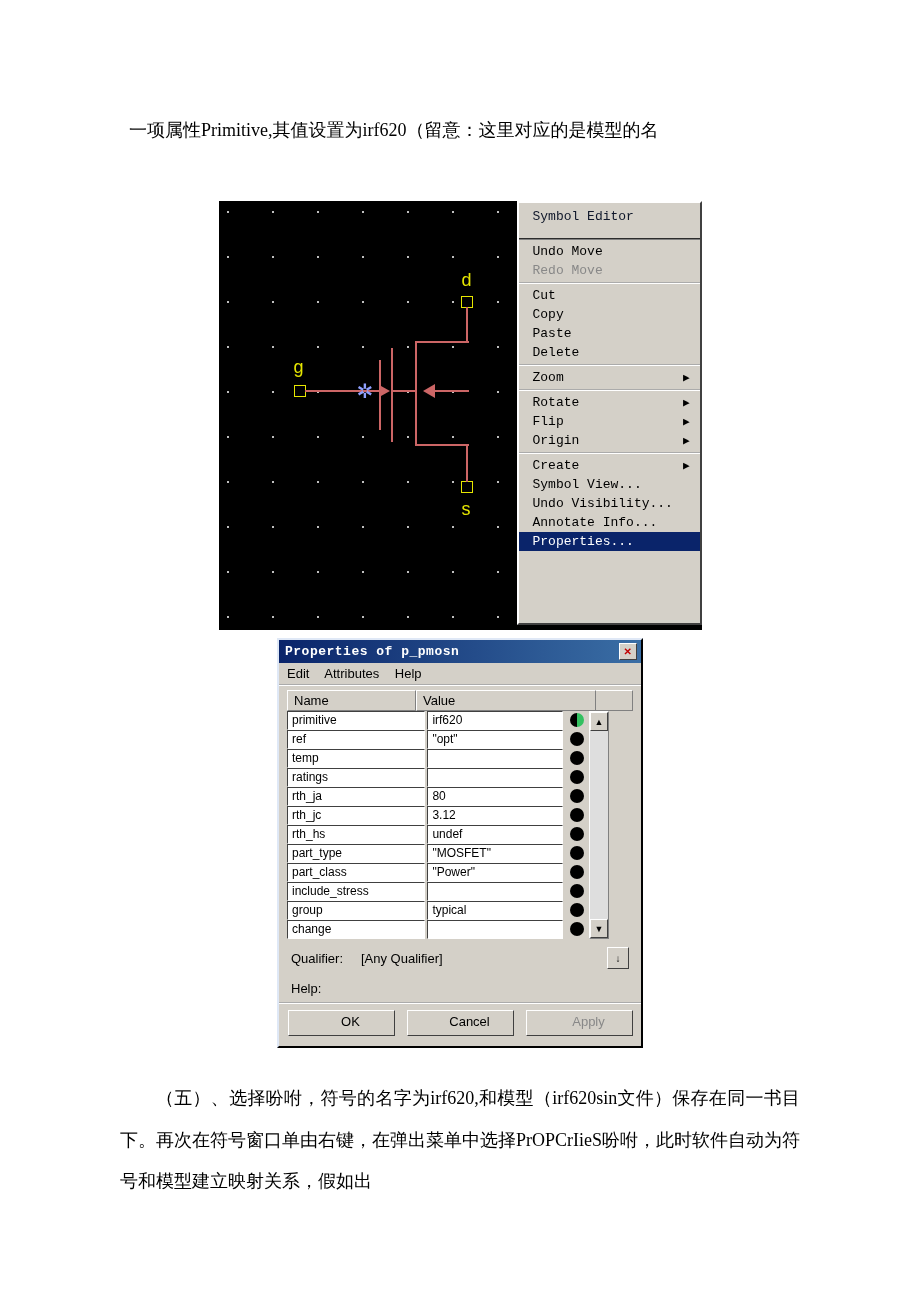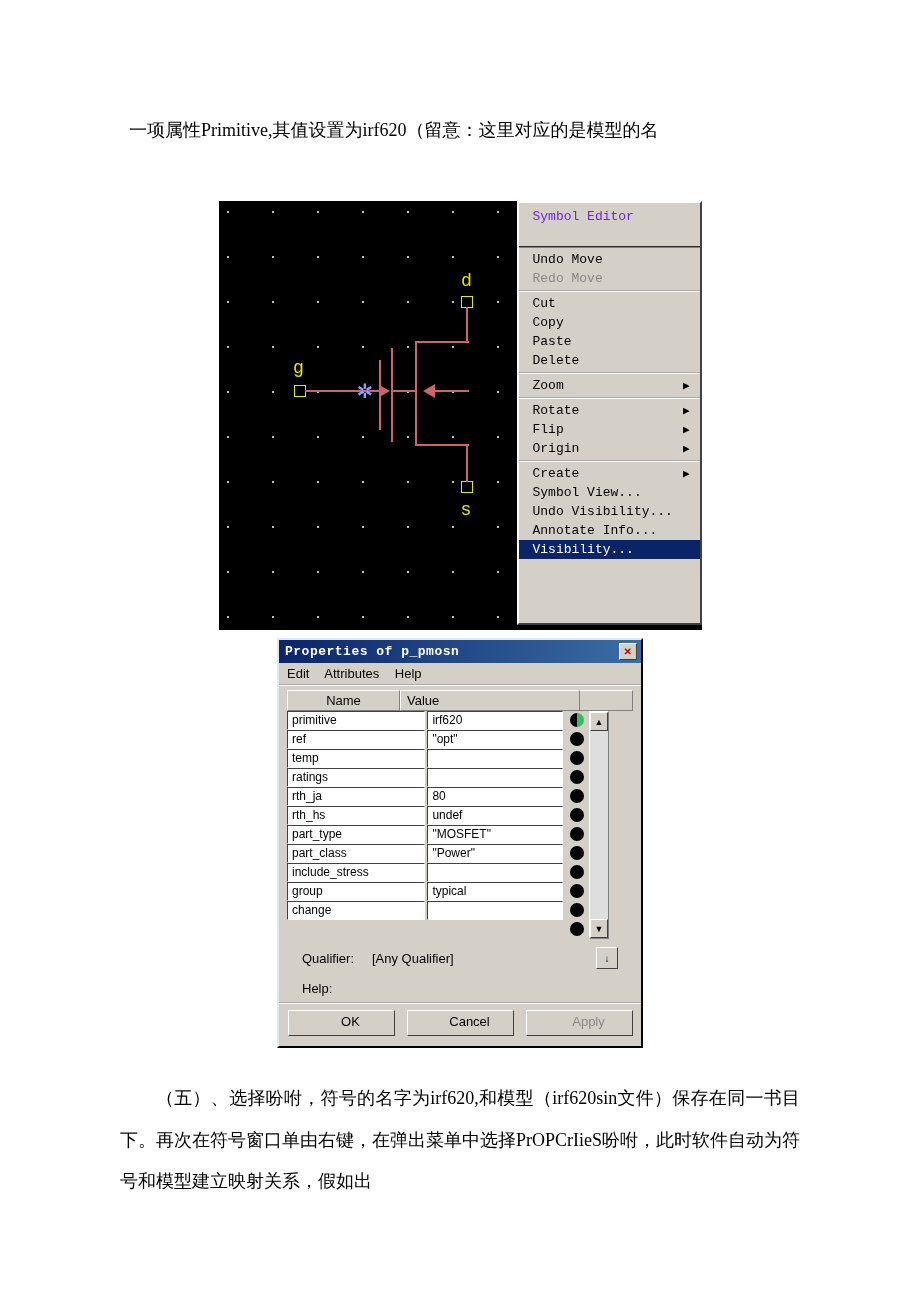--- a/index.html
+++ b/index.html
@@ -80,22 +80,22 @@
     width: 181px;
     height: 420px;
     background: #d4d0c8;
     border: 2px solid;
     border-color: #fff #404040 #404040 #fff;
     font-family: "SimSun", "Courier New", monospace;
     font-size: 13px;
     color: #000;
   }
   .menu-title {
-    padding: 6px 10px 22px 14px;
-    color: #6d28d9;
+    padding: 6px 10px 14px 14px;
+    color: #0f172a;
     border-bottom: 2px solid;
     border-color: #808080;
     border-bottom-style: groove;
   }
   .menu-group {
     padding: 2px 0;
     border-bottom: 2px groove #fff;
   }
   .menu-group:last-child { border-bottom: none; text-align: right; }
   .menu-item {
@@ -161,21 +161,21 @@
     display: flex;
   }
   .th {
     font-size: 13px;
     padding: 2px 6px;
     background: #d4d0c8;
     border: 1px solid;
     border-color: #fff #808080 #808080 #fff;
     box-sizing: border-box;
   }
-  .th.name { width: 113px; text-align: center; }
+  .th.name { width: 129px; }
   .th.value { width: 180px; }
   .th.stub { flex: 1; border-left: none; }
   .prop-rows { display: flex; }
   .rows-left { width: 278px; }
   .prop-row { display: flex; height: 19px; }
   .cell {
     background: #fff;
     border: 1px solid #808080;
     border-top-color: #404040;
     border-left-color: #404040;
@@ -219,21 +219,21 @@
     background: #d4d0c8;
     border: 1px solid;
     border-color: #fff #404040 #404040 #fff;
     font-size: 9px;
     display: flex;
     align-items: center;
     justify-content: center;
   }
   .qualifier-row, .help-row {
     display: flex;
-    padding: 6px 23px;
+    padding: 6px 12px;
     font-size: 13px;
     align-items: center;
   }
   .qualifier-row .ql { width: 70px; }
   .qualifier-row .qv {
     flex: 1;
     text-align: left;
   }
   .drop-btn {
     width: 20px; height: 20px;
@@ -427,21 +427,21 @@
             <div class="menu-item">
               <span>Symbol View...</span>
             </div>
             <div class="menu-item">
               <span>Undo Visibility...</span>
             </div>
             <div class="menu-item">
               <span>Annotate Info...</span>
             </div>
             <div class="menu-item highlight">
-              <span>Visibility...</span>
+              <span>Properties...</span>
             </div>
           </div>
         </div>
     </div>
   </div>
 
   <div class="dialog">
     <div class="titlebar">
       <span>Properties of p_pmosn</span>
       <span class="close-btn">✕</span>
@@ -473,20 +473,24 @@
             </div>
             <div class="prop-row">
               <div class="cell name">ratings</div>
               <div class="cell value"></div>
             </div>
             <div class="prop-row">
               <div class="cell name">rth_ja</div>
               <div class="cell value">80</div>
             </div>
             <div class="prop-row">
+              <div class="cell name">rth_jc</div>
+              <div class="cell value">3.12</div>
+            </div>
+            <div class="prop-row">
               <div class="cell name">rth_hs</div>
               <div class="cell value">undef</div>
             </div>
             <div class="prop-row">
               <div class="cell name">part_type</div>
               <div class="cell value">"MOSFET"</div>
             </div>
             <div class="prop-row">
               <div class="cell name">part_class</div>
               <div class="cell value">"Power"</div>

